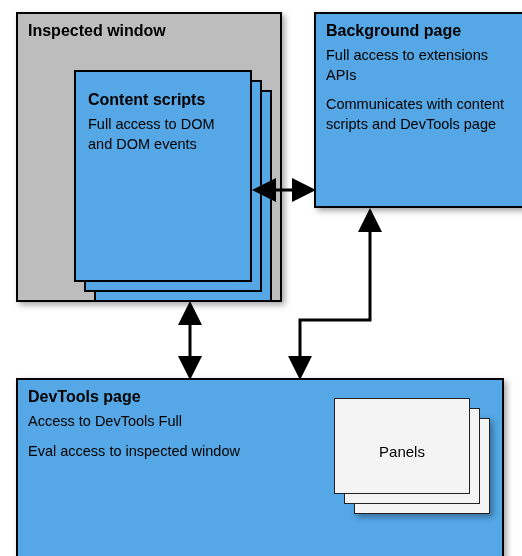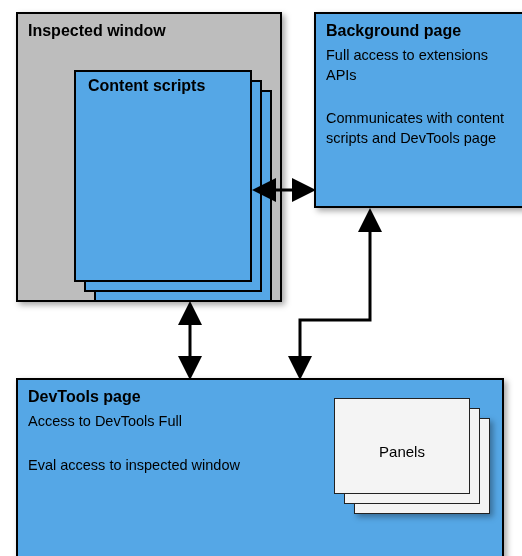--- a/index.html
+++ b/index.html
@@ -21,38 +21,38 @@
   }
   .title {
     font-weight: bold;
     font-size: 16px;
     margin-bottom: 6px;
   }
   .desc {
     font-size: 14.5px;
     line-height: 1.35;
   }
-  .desc + .desc { margin-top: 24px; }
+  .desc + .desc { margin-top: 10px; }
 
   
   #inspected {
     left: 16px; top: 12px;
     width: 266px; height: 290px;
     background: #bdbdbd;
   }
   
   .stack-card {
     position: absolute;
     background: #55a7e6;
     border: 2px solid #000;
     width: 178px; height: 212px;
   }
   #cs3 { left: 76px; top: 76px; }
   #cs2 { left: 66px; top: 66px; }
-  #cs1 { left: 56px; top: 56px; padding: 5px 12px; }
+  #cs1 { left: 56px; top: 56px; padding: 19px 12px; }
 
   
   #bg {
     left: 314px; top: 12px;
     width: 218px; height: 196px;
     background: #55a7e6;
   }
 
   
   #devtools {
@@ -81,20 +81,21 @@
 </style>
 </head>
 <body>
 
 <div id="inspected" class="box shadow">
   <div class="title">Inspected window</div>
   <div id="cs3" class="stack-card"></div>
   <div id="cs2" class="stack-card"></div>
   <div id="cs1" class="stack-card">
     <div class="title">Content scripts</div>
+    <div class="desc">Full access to DOM and DOM events</div>
   </div>
 </div>
 
 <div id="bg" class="box shadow">
   <div class="title">Background page</div>
   <div class="desc">Full access to extensions APIs</div>
   <div class="desc">Communicates with content scripts and DevTools page</div>
 </div>
 
 <div id="devtools" class="box shadow">

